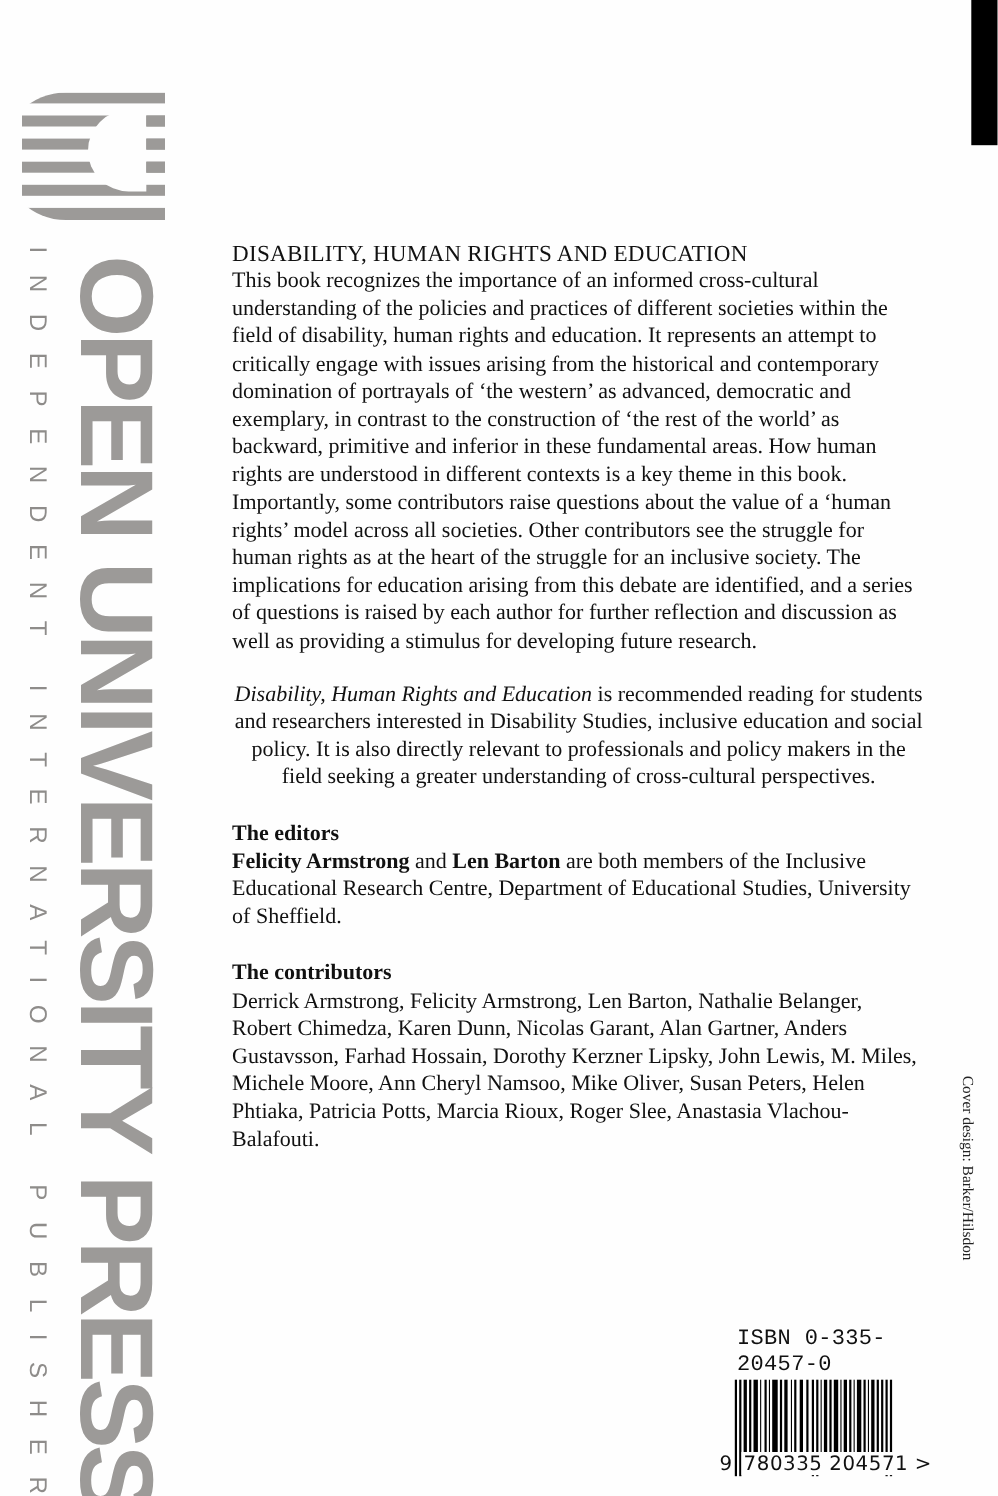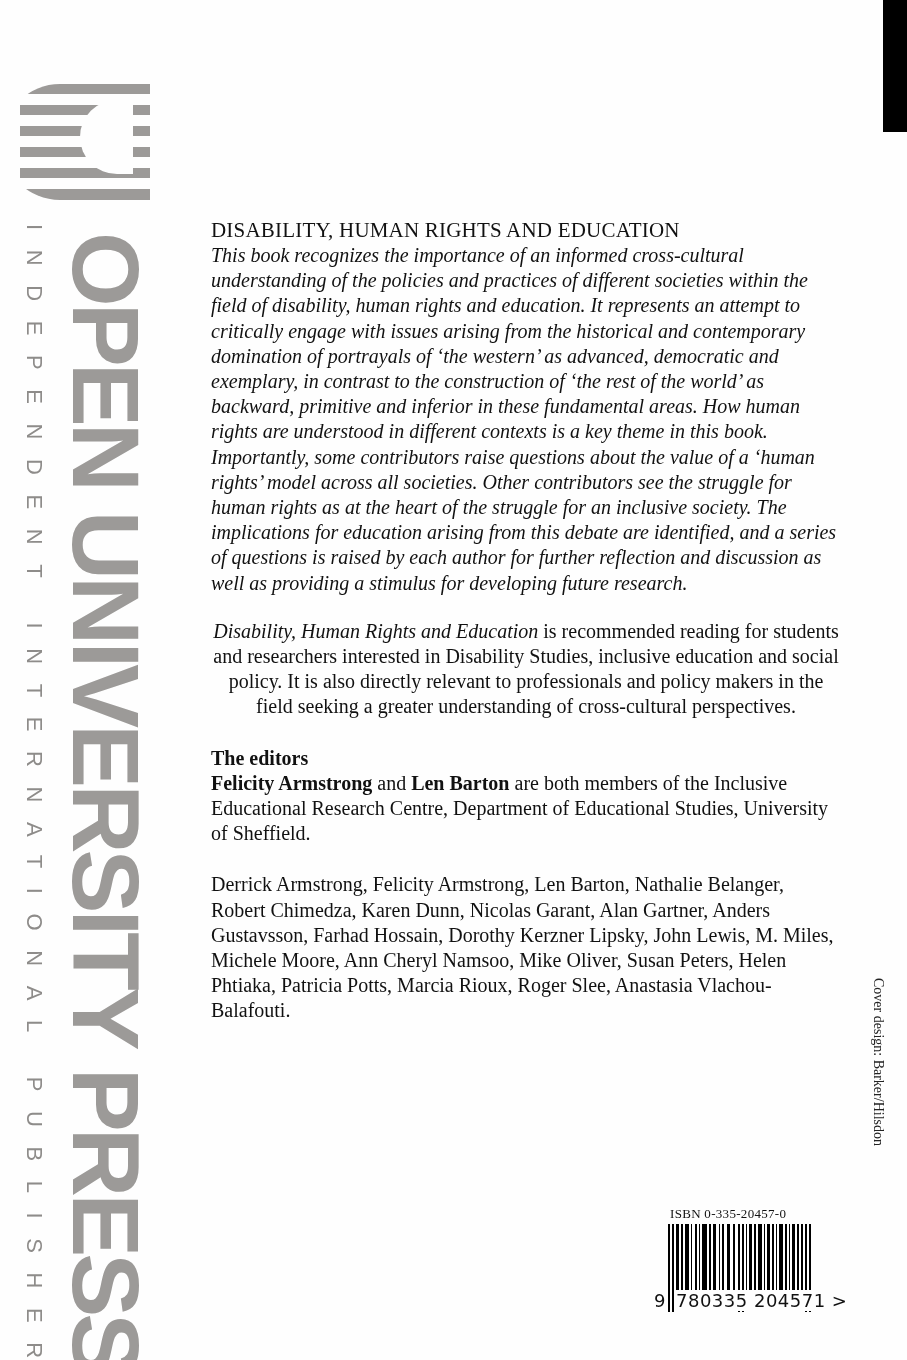--- a/index.html
+++ b/index.html
@@ -17,32 +17,32 @@
     }
     .publisher-tag {
       position: absolute; left: 45px; top: 224px; transform-origin: 0 0; transform: rotate(90deg);
       font-family: "Liberation Sans", "DejaVu Sans", sans-serif; color: #8e8c8a; font-size: 22px;
       line-height: 22px; letter-spacing: 19.6px; white-space: nowrap;
     }
     .content { position: absolute; left: 211px; top: 218px; width: 630px; }
     .title { font-size: 21px; letter-spacing: 0.2px; line-height: 25px; margin: 0; font-weight: normal; }
     .subtitle { font-size: 19.5px; line-height: 25px; margin: 0 0 22px 0; }
     p { margin: 0; font-size: 20px; line-height: 25.2px; }
-    .para1 { margin-bottom: 23px; font-style: italic; }
+    .para1 { margin-bottom: 23px; }
     .para2 { margin-bottom: 26px; text-align: center; }
     .section-head { font-size: 20px; line-height: 25.2px; font-weight: bold; }
     .editors { margin-bottom: 26px; }
     b { font-weight: bold; }
     i { font-style: italic; }
     .cover-credit {
       position: absolute; left: 886px; top: 978px; transform-origin: 0 0; transform: rotate(90deg);
       font-size: 14px; white-space: nowrap; color: #222;
     }
     .isbn-block { position: absolute; left: 664px; top: 1206px; width: 160px; }
-    .isbn-text { font-family: Liberation Serif, serif; font-size: 13px; letter-spacing: 0.3px; margin-left: 6px; }
+    .isbn-text { font-family: Liberation Mono, monospace; font-size: 20px; letter-spacing: 0.3px; margin-left: 6px; }
     .barcode { position: relative; height: 92px; margin-top: 2px; }
     .barcode-svg { position: absolute; left: 0; top: 0; }
     .barcode-digits {
       position: absolute; left: -10px; top: 66px; font-family: "DejaVu Sans", "Liberation Sans", sans-serif;
       font-size: 18px; white-space: nowrap; background: transparent;
     }
     .bd-lead { display: inline-block; width: 20px; }
     .bd-main { display: inline-block; background: #fefefe; padding: 0 2px; letter-spacing: 0.5px; }
     .bd-arrow { display: inline-block; margin-left: 4px; }
   </style>
@@ -77,20 +77,21 @@
 <div class="content">
   <h1 class="title">DISABILITY, HUMAN RIGHTS AND EDUCATION</h1>
 
   <p class="para1">This book recognizes the importance of an informed cross-cultural understanding of the policies and practices of different societies within the field of disability, human rights and education. It represents an attempt to critically engage with issues arising from the historical and contemporary domination of portrayals of ‘the western’ as advanced, democratic and exemplary, in contrast to the construction of ‘the rest of the world’ as backward, primitive and inferior in these fundamental areas.  How human rights are understood in different contexts is a key theme in this book. Importantly, some contributors raise questions about the value of a ‘human rights’ model across all societies.  Other contributors see the struggle for human rights as at the heart of the struggle for an inclusive society. The implications for education arising from this debate are identified, and a series of questions is raised by each author for further reflection and discussion as well as providing a stimulus for developing future research.</p>
 
   <p class="para2"><i>Disability, Human Rights and Education</i><span> is recommended reading for students and researchers interested in Disability Studies, inclusive education and social policy.  It is also directly relevant to professionals and policy makers in the field seeking a greater understanding of cross-cultural perspectives.</span></p>
 
   <div class="section-head">The editors</div>
   <p class="editors"><b>Felicity Armstrong</b><span> and </span><b>Len Barton</b><span> are both members of the Inclusive Educational Research Centre, Department of Educational Studies, University of Sheffield.</span></p>
 
+  <div class="section-head">The contributors</div>
   <p>Derrick Armstrong, Felicity Armstrong, Len Barton, Nathalie Belanger, Robert Chimedza, Karen Dunn, Nicolas Garant, Alan Gartner, Anders Gustavsson, Farhad Hossain, Dorothy Kerzner Lipsky, John Lewis, M. Miles, Michele Moore, Ann Cheryl Namsoo, Mike Oliver, Susan Peters, Helen Phtiaka, Patricia Potts, Marcia Rioux, Roger Slee, Anastasia Vlachou-Balafouti.</p>
 </div>
 
 <div class="cover-credit">Cover design: Barker/Hilsdon</div>
 
 <div class="isbn-block">
   <div class="isbn-text">ISBN 0-335-20457-0</div>
   <div class="barcode">
     <svg class="barcode-svg" width="160" height="92" viewBox="0 0 160 92">
       <g fill="#000">

